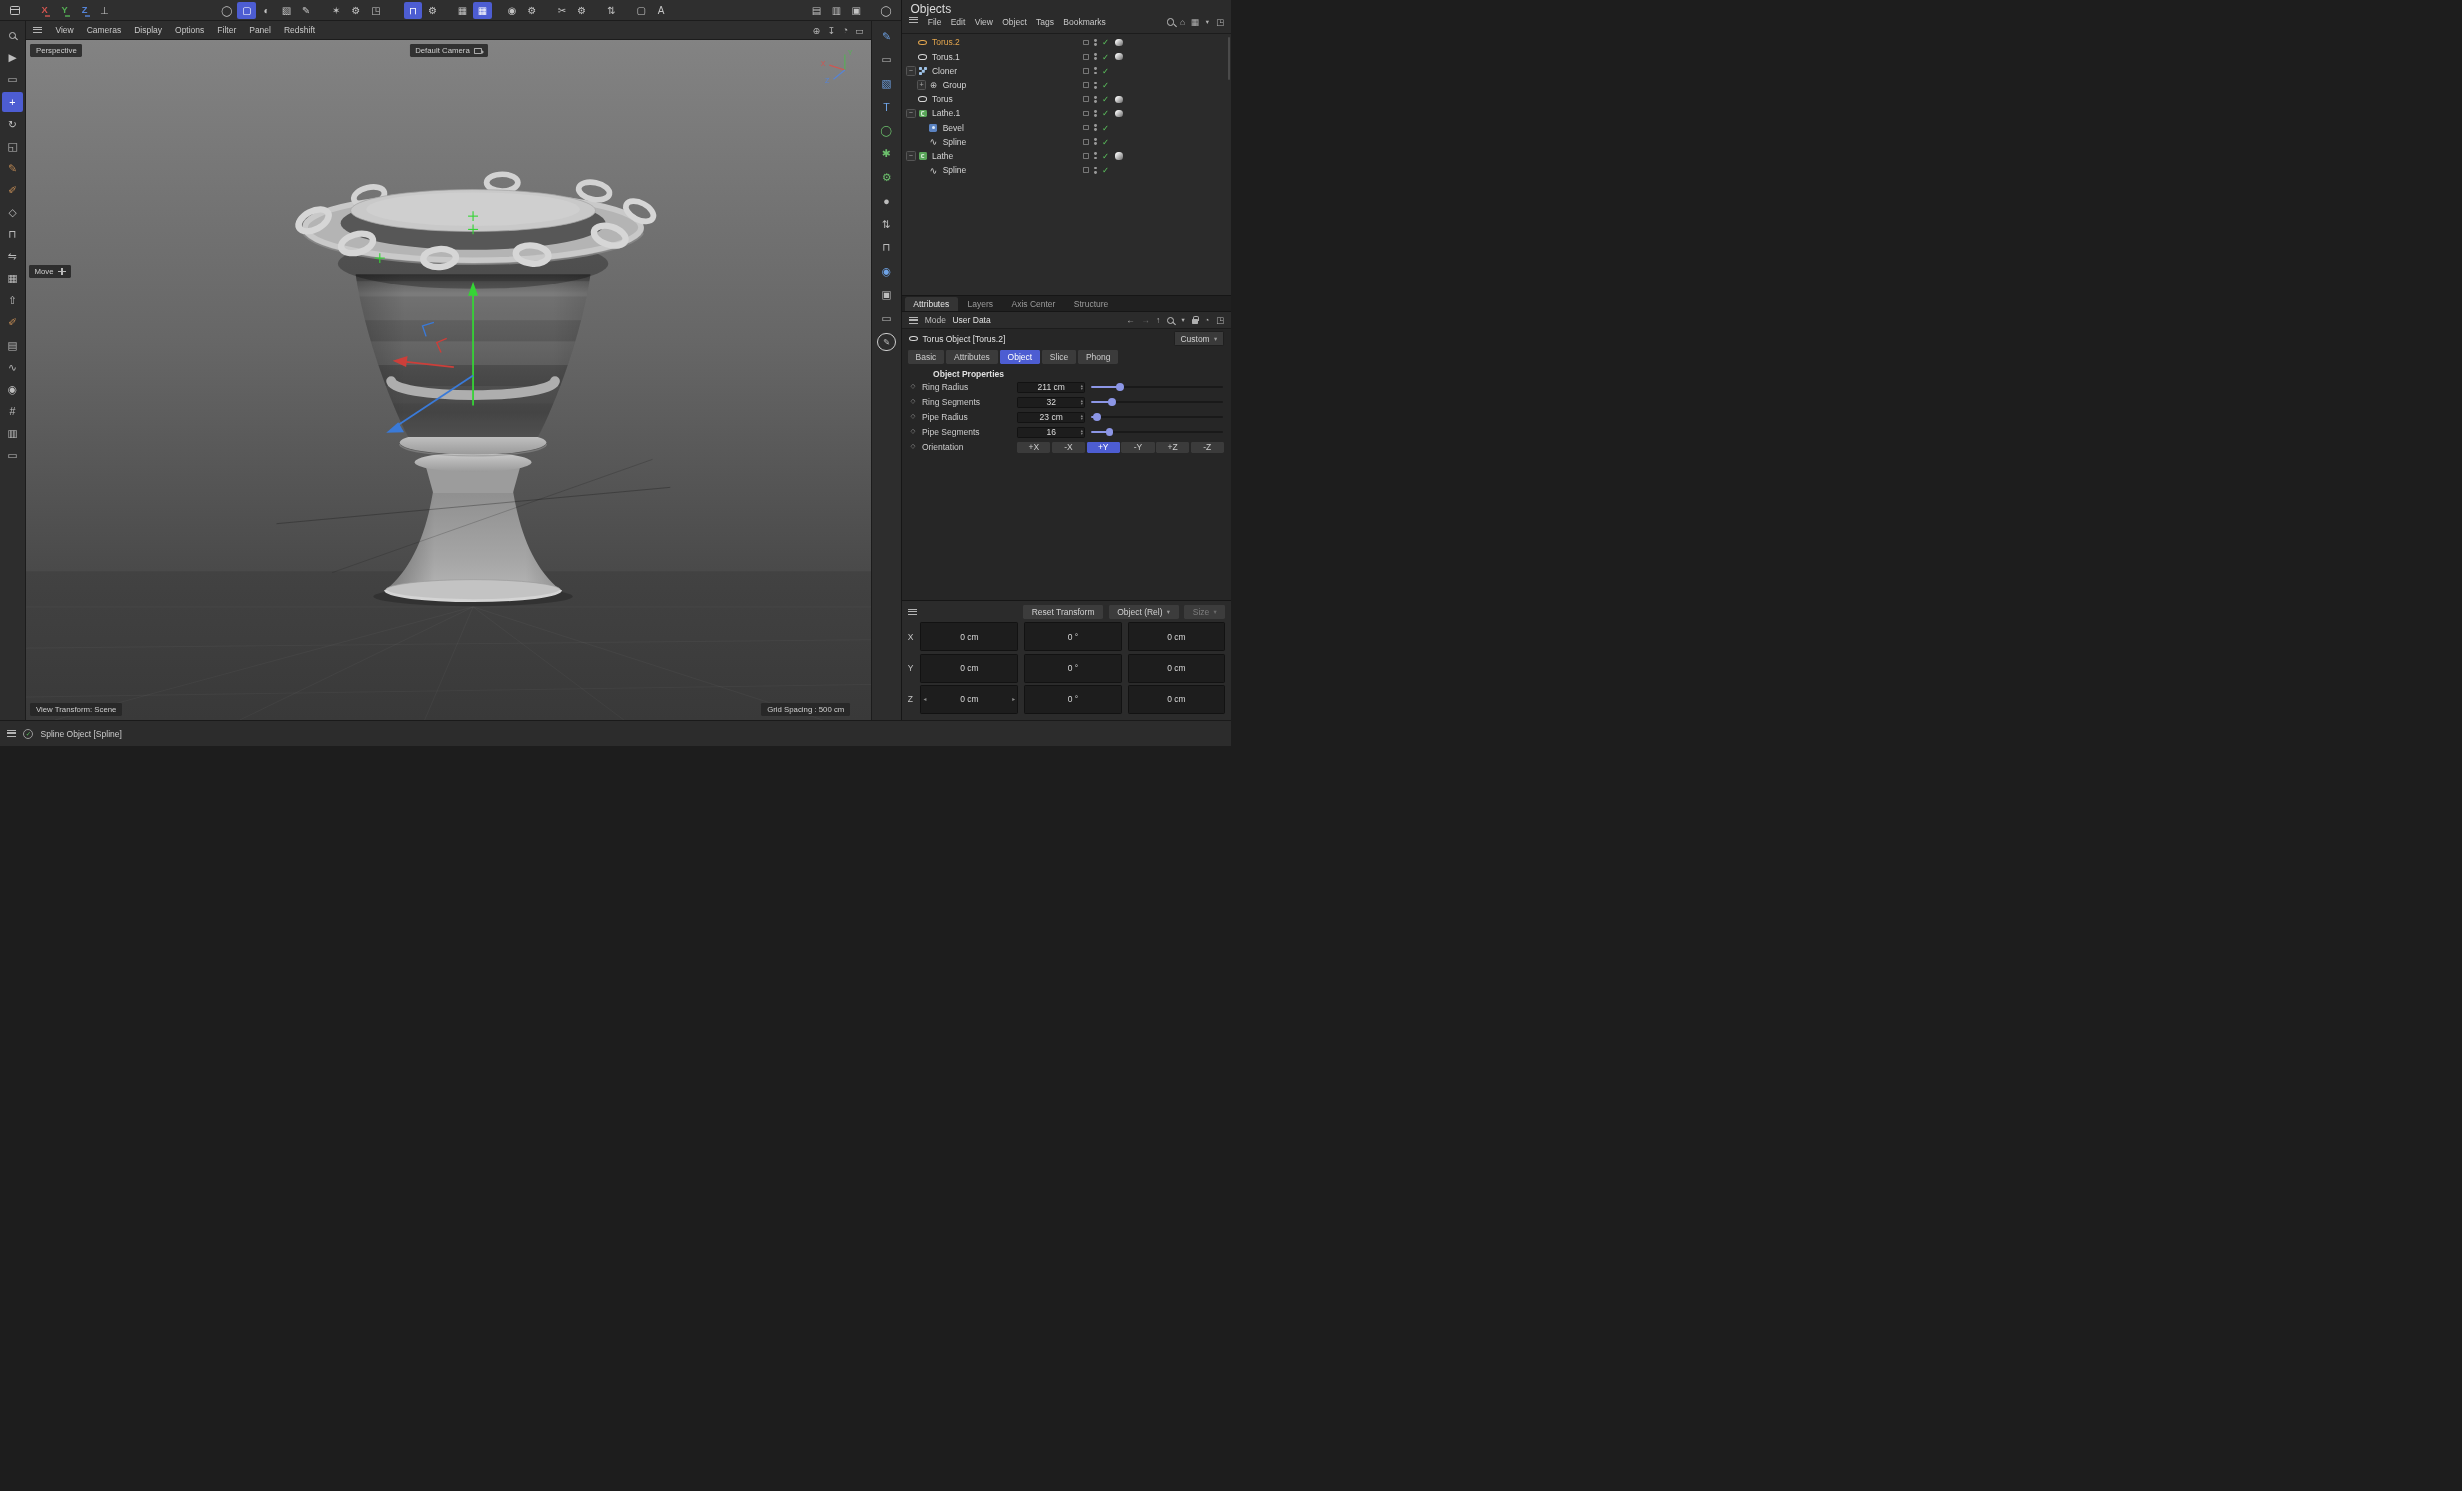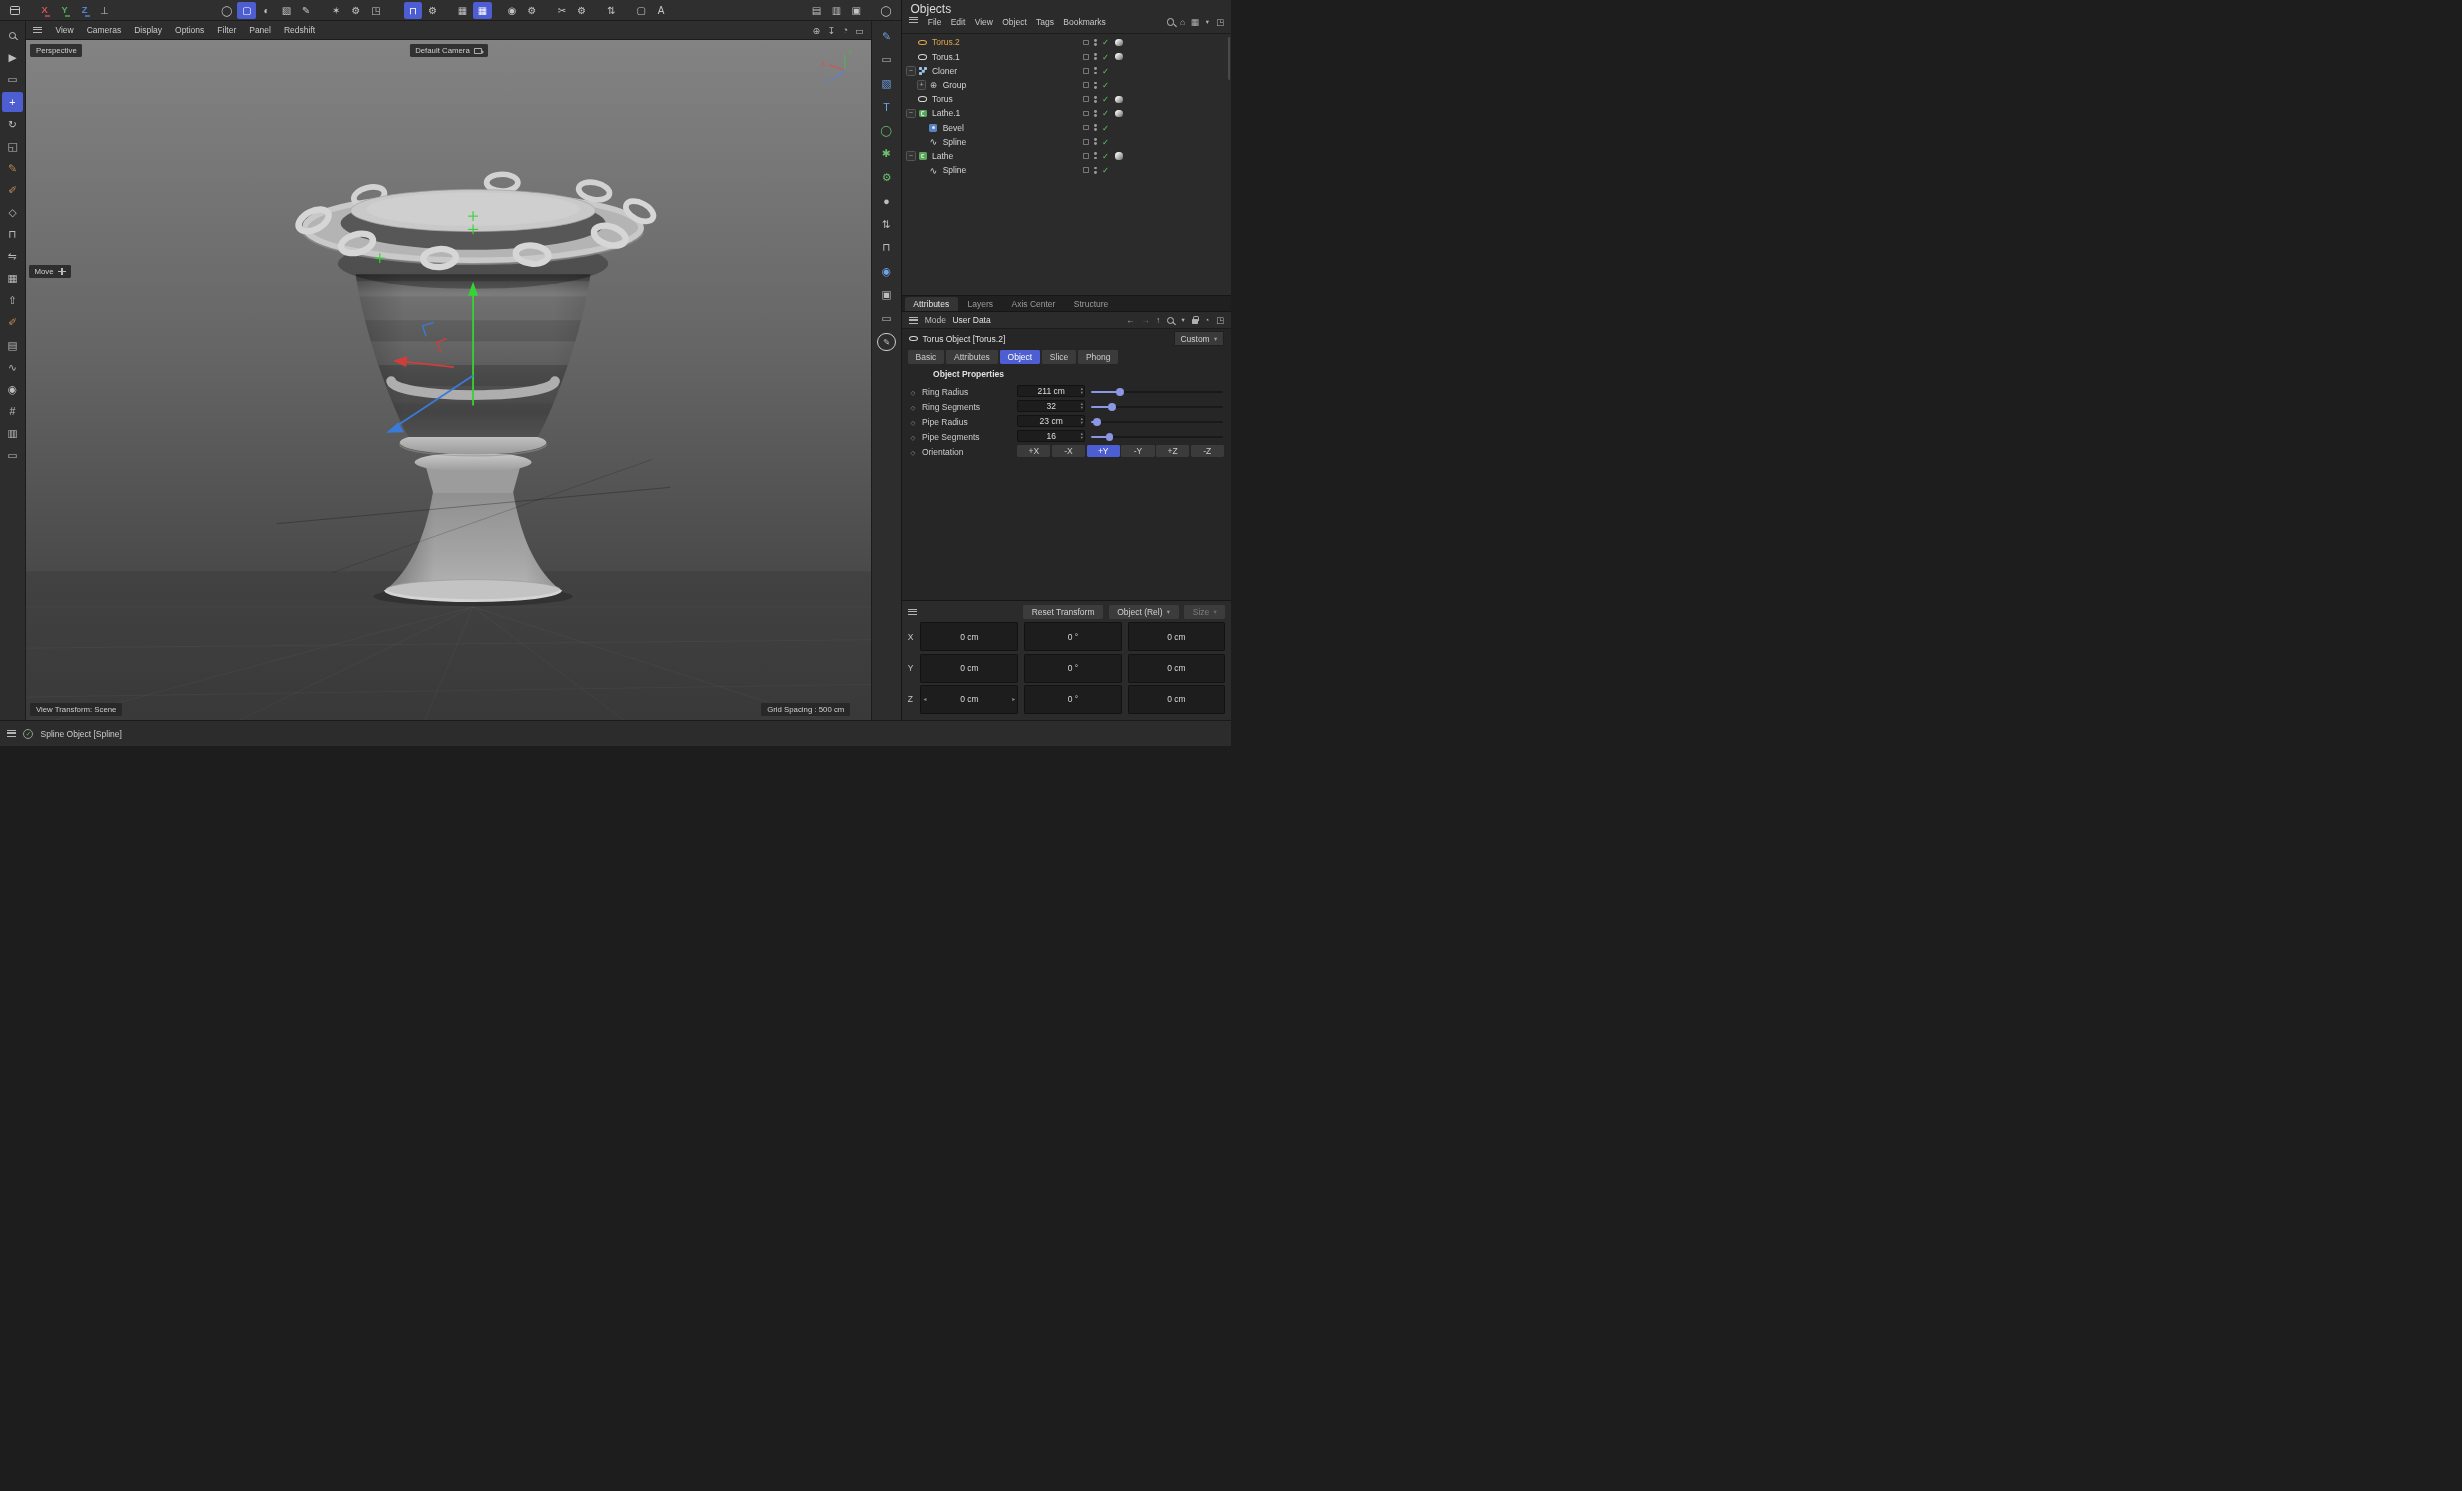--- a/index.html
+++ b/index.html
@@ -108,21 +108,21 @@
   .dim{opacity:.45;}
   .i-lock{width:5.7px;height:5px;background:#b0b0b0;border-radius:0.7px;position:relative;margin-top:2.8px;}
   .i-lock::before{content:"";position:absolute;top:-2.8px;left:0.7px;width:4.3px;height:3.6px;border:1.1px solid #b0b0b0;border-bottom:none;border-radius:2.1px 2.1px 0 0;}
   .attr-objrow{height:18.5px;display:flex;align-items:center;gap:5px;padding:0 7.1px;background:#262626;}
   .attr-objrow .title{color:#e2e2e2;}
   .custom-btn{margin-left:auto;background:#3a3a3a;border:0.7px solid #1f1f1f;border-radius:1.4px;padding:1.4px 5.7px;display:flex;align-items:center;gap:4.3px;color:#d0d0d0;}
   .attr-sections{height:18px;display:flex;align-items:center;gap:2.1px;padding:0 5.7px;}
   .sec-btn{background:#3b3b3b;border-radius:1.4px;padding:2.1px 7.8px;color:#cdcdcd;}
   .sec-btn.active{background:var(--accent);color:#fff;}
   .props-title{height:15.7px;display:flex;align-items:center;padding:0 7.1px;color:#e0e0e0;font-weight:bold;margin-left:24px;}
-  .prow{height:15px;display:flex;align-items:flex-end;padding:0 7.1px 0 8.5px;gap:4.3px;}
+  .prow{height:15px;display:flex;align-items:flex-start;padding:0 7.1px 0 8.5px;gap:4.3px;}
   .pdiamond{color:#8f8f8f;font-size:6.4px;width:7.1px;}
   .plabel{width:91px;color:#cdcdcd;}
   .pvalue{width:68px;height:11.4px;background:#1d1d1d;border:0.7px solid #121212;border-radius:1.4px;display:flex;align-items:center;justify-content:center;color:#dedede;position:relative;}
   .pvalue .spin{position:absolute;right:1.4px;top:0;bottom:0;display:flex;flex-direction:column;justify-content:center;font-size:4.3px;line-height:3.6px;color:#8a8a8a;}
   .pslider{position:relative;flex:1;height:10px;--pos:50%;}
   .pslider .track{position:absolute;left:1.4px;right:1.4px;top:4.3px;height:2.1px;background:#191919;border-radius:1.4px;}
   .pslider .fill{position:absolute;left:1.4px;width:var(--pos);top:4.3px;height:2.1px;background:var(--slider);border-radius:1.4px;}
   .pslider .knob{position:absolute;left:var(--pos);top:1.4px;width:7.8px;height:7.8px;margin-left:-2.8px;border-radius:50%;background:var(--slider);}
   .orient-btns{flex:1;display:flex;gap:1.4px;}
   .ori-btn{flex:1;height:11.4px;display:flex;align-items:center;justify-content:center;background:#3b3b3b;border-radius:1.4px;color:#cdcdcd;}

